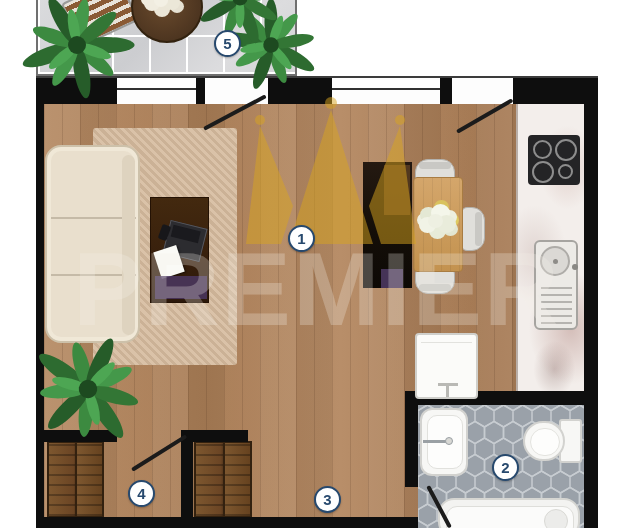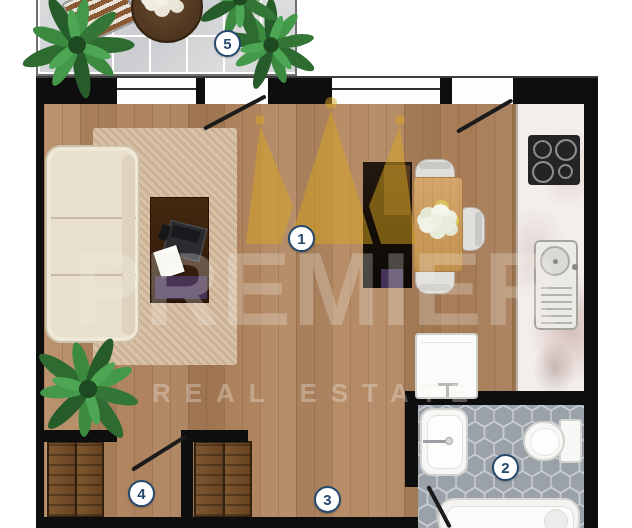--- a/index.html
+++ b/index.html
@@ -211,21 +211,20 @@
     <g fill="#d9a51f" opacity="0.5">
       <path d="M246 244 L260 126 L293 206 L281 244 Z"></path>
       <path d="M289 244 L331 110 L373 244 Z"></path>
       <path d="M369 206 L400 126 L416 244 L381 244 Z"></path>
       <circle cx="260" cy="120" r="5"></circle>
       <circle cx="331" cy="103" r="6"></circle>
       <circle cx="400" cy="120" r="5"></circle>
     </g>
   </svg>
   <div class="abs wm" style="left:36px;top:230px;width:562px;font-size:104px;letter-spacing:2px;">PREMIER</div>
-  <div class="abs wm" style="left:36px;top:378px;width:562px;font-size:26px;letter-spacing:14px;color:rgba(243,240,233,.32);">REAL ESTATE</div>
 
   <div class="abs lbl" style="left:288px;top:225px;">1</div>
   <div class="abs lbl" style="left:492px;top:454px;">2</div>
   <div class="abs lbl" style="left:314px;top:486px;">3</div>
   <div class="abs lbl" style="left:128px;top:480px;">4</div>
   <div class="abs lbl" style="left:214px;top:30px;">5</div>
 
 </div>
 
 </body></html>

